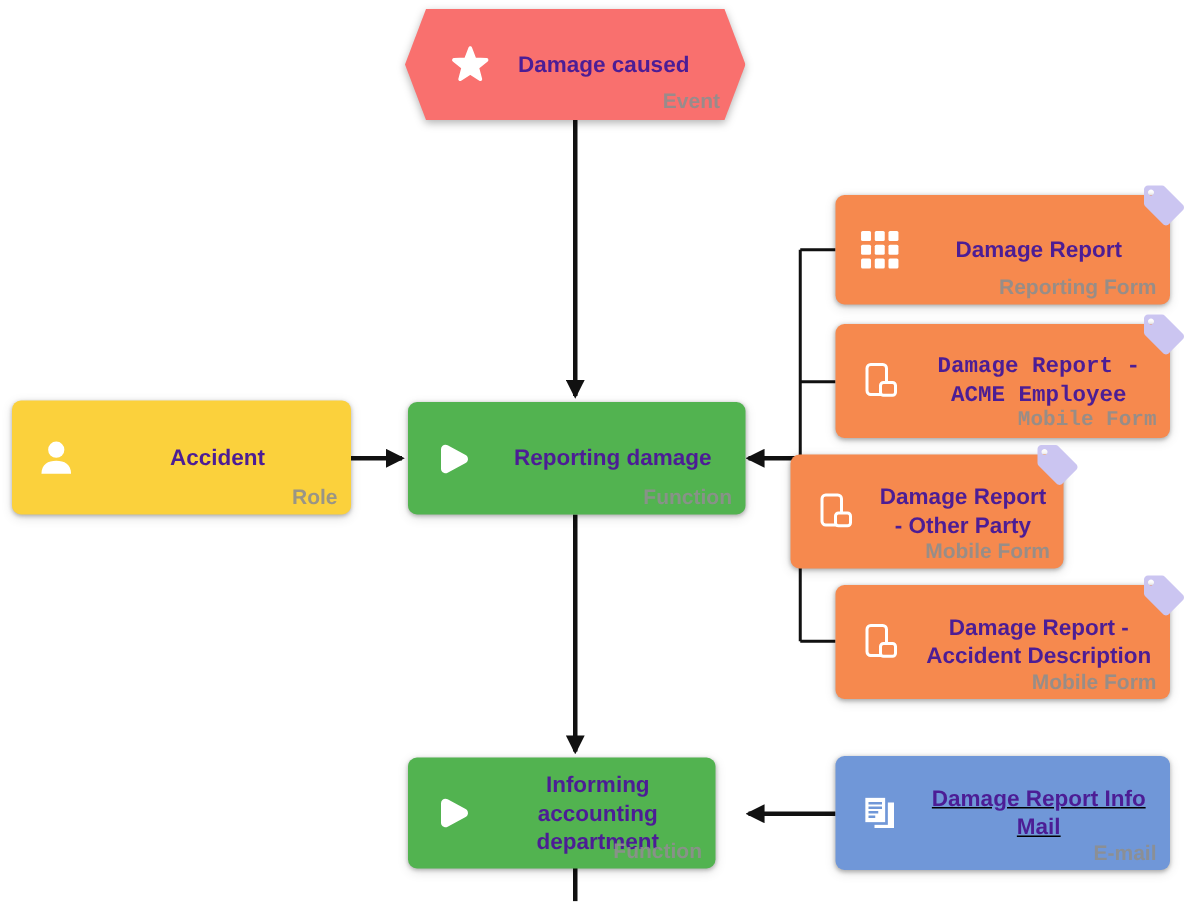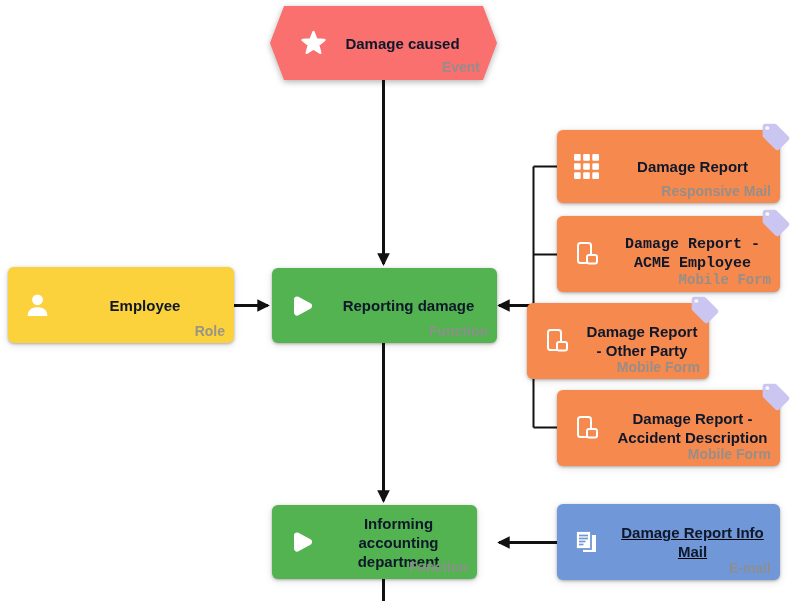--- a/index.html
+++ b/index.html
@@ -14,21 +14,21 @@
   }
   .hex-wrap{border-radius:0;box-shadow:none;filter:drop-shadow(0 2px 3px rgba(0,0,0,0.3));}
   .hex{
     width:100%;height:100%;display:flex;align-items:center;
     clip-path:polygon(14px 0,calc(100% - 14px) 0,100% 50%,calc(100% - 14px) 100%,14px 100%,0 50%);
   }
   .icon-cell{width:58px;flex:0 0 58px;display:flex;align-items:center;justify-content:center;}
   .hex .icon-cell{margin-left:14px;}
   .label{
     flex:1;text-align:center;font-weight:bold;font-size:15px;line-height:19px;
-    color:#0f172a;padding-right:10px;
+    color:#4c1d95;padding-right:10px;
   }
   .hex .label{padding-right:34px;}
   .type-label{
     position:absolute;right:9px;bottom:4px;font-size:14px;font-weight:bold;
     color:rgba(142,142,142,0.9);
   }
   .hex-type{right:17px;bottom:5px;}
   .tag{position:absolute;top:-9px;right:-12px;}
 </style>
 </head>
@@ -63,21 +63,21 @@
     </div>
   </div>
 
   <div class="node" style="left: 8px; top: 267px; width: 226px; height: 76px; background-color: rgb(251, 209, 60);">
     <div class="icon-cell">
       <svg width="27" height="27" viewBox="0 0 26 26">
         <circle cx="13" cy="7.5" r="5.2" fill="#fff"></circle>
         <path d="M3.5 23 C3.5 16.8 7.8 14.6 13 14.6 C18.2 14.6 22.5 16.8 22.5 23 Z" fill="#fff"></path>
       </svg>
     </div>
-    <div class="label">Employee</div>
+    <div class="label">Accident</div>
     <div class="type-label">Role</div>
   </div>
 
   <div class="node" style="left: 272px; top: 268px; width: 225px; height: 75px; background-color: rgb(82, 179, 80);">
     <div class="icon-cell">
       <svg width="30" height="30" viewBox="0 0 30 30">
         <path d="M11 8.5 L23 15 L11 21.5 Z" fill="#fff" stroke="#fff" stroke-width="6" stroke-linejoin="round"></path>
       </svg>
     </div>
     <div class="label">Reporting damage</div>
@@ -97,21 +97,21 @@
           <rect x="1" y="9.8" width="6.4" height="6.4" rx="1"></rect>
             <rect x="9.8" y="9.8" width="6.4" height="6.4" rx="1"></rect>
             <rect x="18.6" y="9.8" width="6.4" height="6.4" rx="1"></rect>
           <rect x="1" y="18.6" width="6.4" height="6.4" rx="1"></rect>
             <rect x="9.8" y="18.6" width="6.4" height="6.4" rx="1"></rect>
             <rect x="18.6" y="18.6" width="6.4" height="6.4" rx="1"></rect>
         </g>
       </svg>
     </div>
     <div class="label">Damage Report</div>
-    <div class="type-label">Responsive Mail</div>
+    <div class="type-label">Reporting Form</div>
   </div>
 
   <div class="node" style="left: 557px; top: 216px; width: 223px; height: 76px; background-color: rgb(246, 137, 78); font-family: Liberation Mono, monospace;">
     <svg class="tag" width="32" height="32" viewBox="0 0 24 24">
       <path fill-rule="evenodd" fill="#CBC5F1" d="M21.41 11.58l-9-9C12.05 2.22 11.55 2 11 2H4c-1.1 0-2 .9-2 2v7c0 .55.22 1.05.59 1.42l9 9c.36.36.86.58 1.41.58.55 0 1.05-.22 1.41-.59l7-7c.37-.36.59-.86.59-1.41 0-.55-.22-1.06-.59-1.42zM5.5 7C4.67 7 4 6.33 4 5.5S4.67 4 5.5 4 7 4.67 7 5.5 6.33 7 5.5 7z"></path>
     </svg>
     <div class="icon-cell">
       <svg width="30" height="30" viewBox="0 0 30 30">
         <rect x="7" y="4" width="13" height="20" rx="2.5" fill="none" stroke="#fff" stroke-width="2"></rect>
         <rect x="16" y="16" width="10" height="8.5" rx="2" fill="#F6894E" stroke="#fff" stroke-width="2"></rect>

